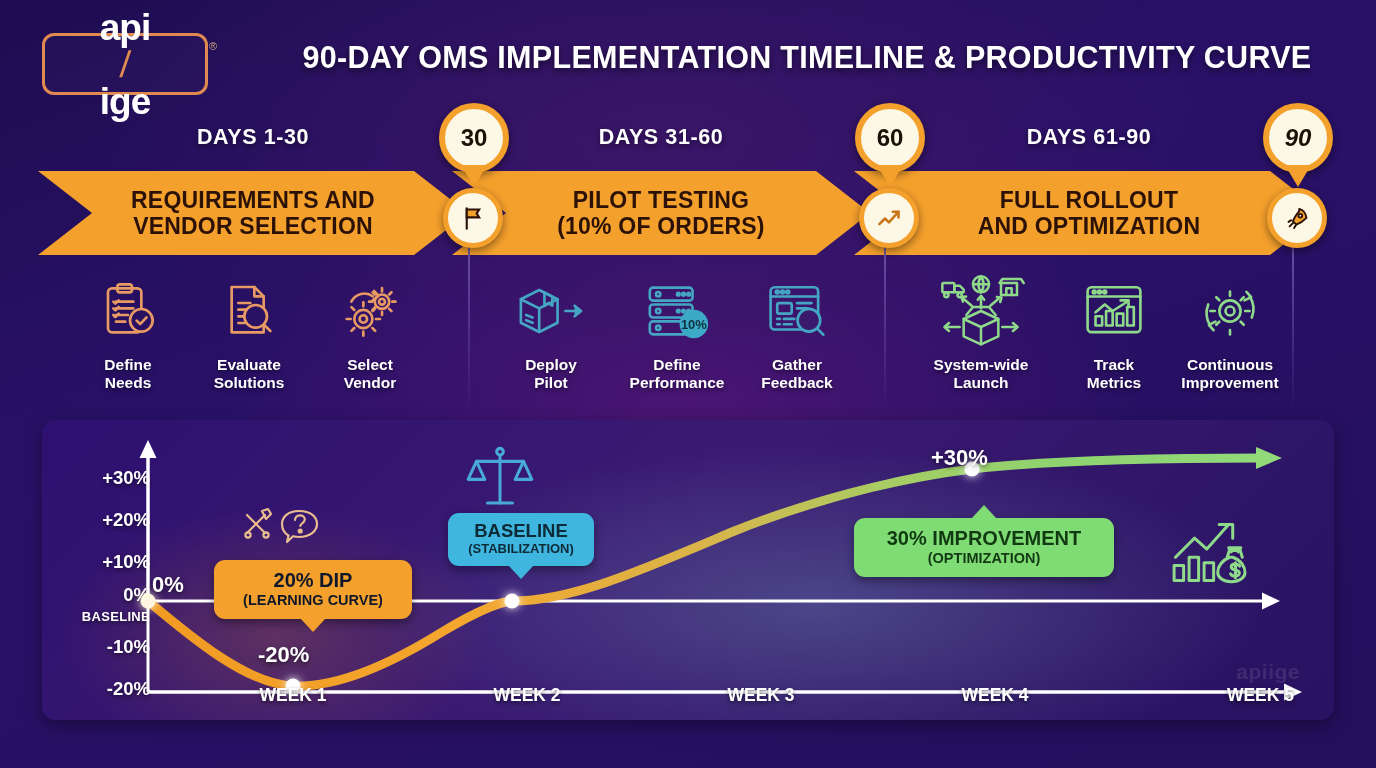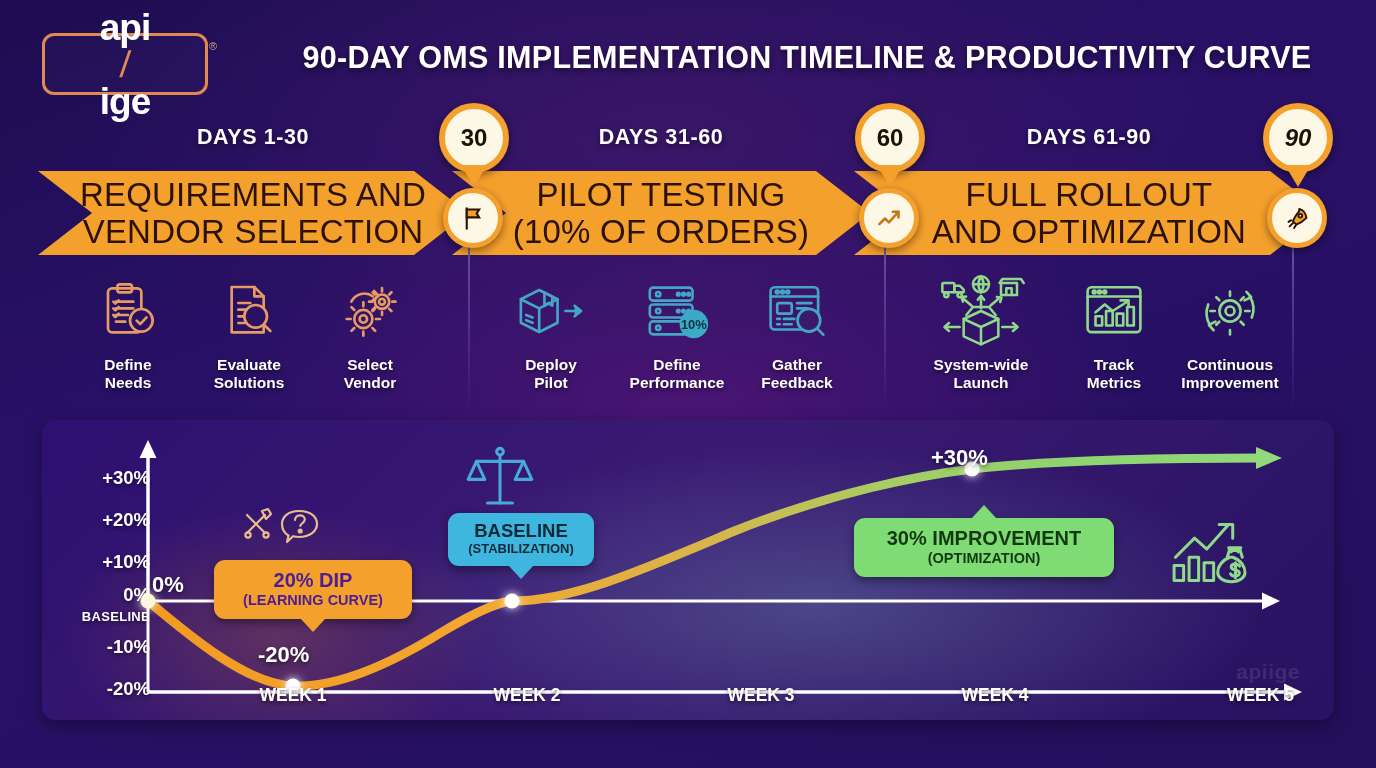--- a/index.html
+++ b/index.html
@@ -43,21 +43,21 @@
     position:absolute;top:0;text-align:center;color:#fff;
     font-size:21.5px;font-weight:700;letter-spacing:.6px;
     text-shadow:0 2px 5px rgba(0,0,0,.5);
   }
   .arrow{
     position:absolute;top:46px;height:84px;background:#f4a02c;
     display:flex;align-items:center;justify-content:center;
     box-shadow:0 4px 10px rgba(0,0,0,.3);
   }
   .arrow-txt{
-    color:#2c1206;font-weight:400;font-size:33px;line-height:1.13;
+    color:#2c1206;font-weight:700;font-size:23px;line-height:1.13;
     text-align:center;letter-spacing:.2px;padding:0 34px;
   }
   .a1{left:38px;width:430px;
       clip-path:polygon(0 0,calc(100% - 54px) 0,100% 50%,calc(100% - 54px) 100%,0 100%,54px 50%);}
   .a2{left:452px;width:418px;
       clip-path:polygon(0 0,calc(100% - 54px) 0,100% 50%,calc(100% - 54px) 100%,0 100%,54px 50%);}
   .a3{left:854px;width:470px;
       clip-path:polygon(0 0,calc(100% - 54px) 0,100% 50%,calc(100% - 54px) 100%,0 100%,54px 50%);}
 
   
@@ -100,21 +100,21 @@
          letter-spacing:.3px;text-shadow:0 2px 4px rgba(0,0,0,.55);}
   .wlabel{position:absolute;bottom:14px;font-size:17.5px;font-weight:700;color:#fff;
           text-align:center;width:150px;text-shadow:0 2px 4px rgba(0,0,0,.55);}
 
   .callout{position:absolute;border-radius:11px;text-align:center;
            box-shadow:0 4px 10px rgba(0,0,0,.38);z-index:5;}
   .callout .c1{font-size:20px;font-weight:700;line-height:1.1;}
   .callout .c2{font-size:14.5px;font-weight:700;line-height:1.15;margin-top:1px;}
   .callout .tail{position:absolute;bottom:-13px;left:50%;transform:translateX(-50%);
            width:0;height:0;border-left:13px solid transparent;border-right:13px solid transparent;}
-  .co-dip{background:#f4a02c;color:#4c1d95;}
+  .co-dip{background:#f4a02c;color:#0f172a;}
   .co-dip .tail{border-top:14px solid #f4a02c;}
   .co-base{background:#3fb6df;color:#0e2a36;}
   .co-base .tail{border-top:14px solid #3fb6df;}
   .co-imp{background:#7fdb74;color:#123a12;}
   .co-imp .tail{border-top:14px solid #7fdb74;}
 
   .dlabel{position:absolute;font-size:22px;font-weight:700;color:#fff;
           text-shadow:0 2px 5px rgba(0,0,0,.6);z-index:5;white-space:nowrap;}
   .watermark{position:absolute;right:34px;bottom:36px;font-size:21px;font-weight:700;
              color:rgba(255,255,255,.10);letter-spacing:.5px;}

